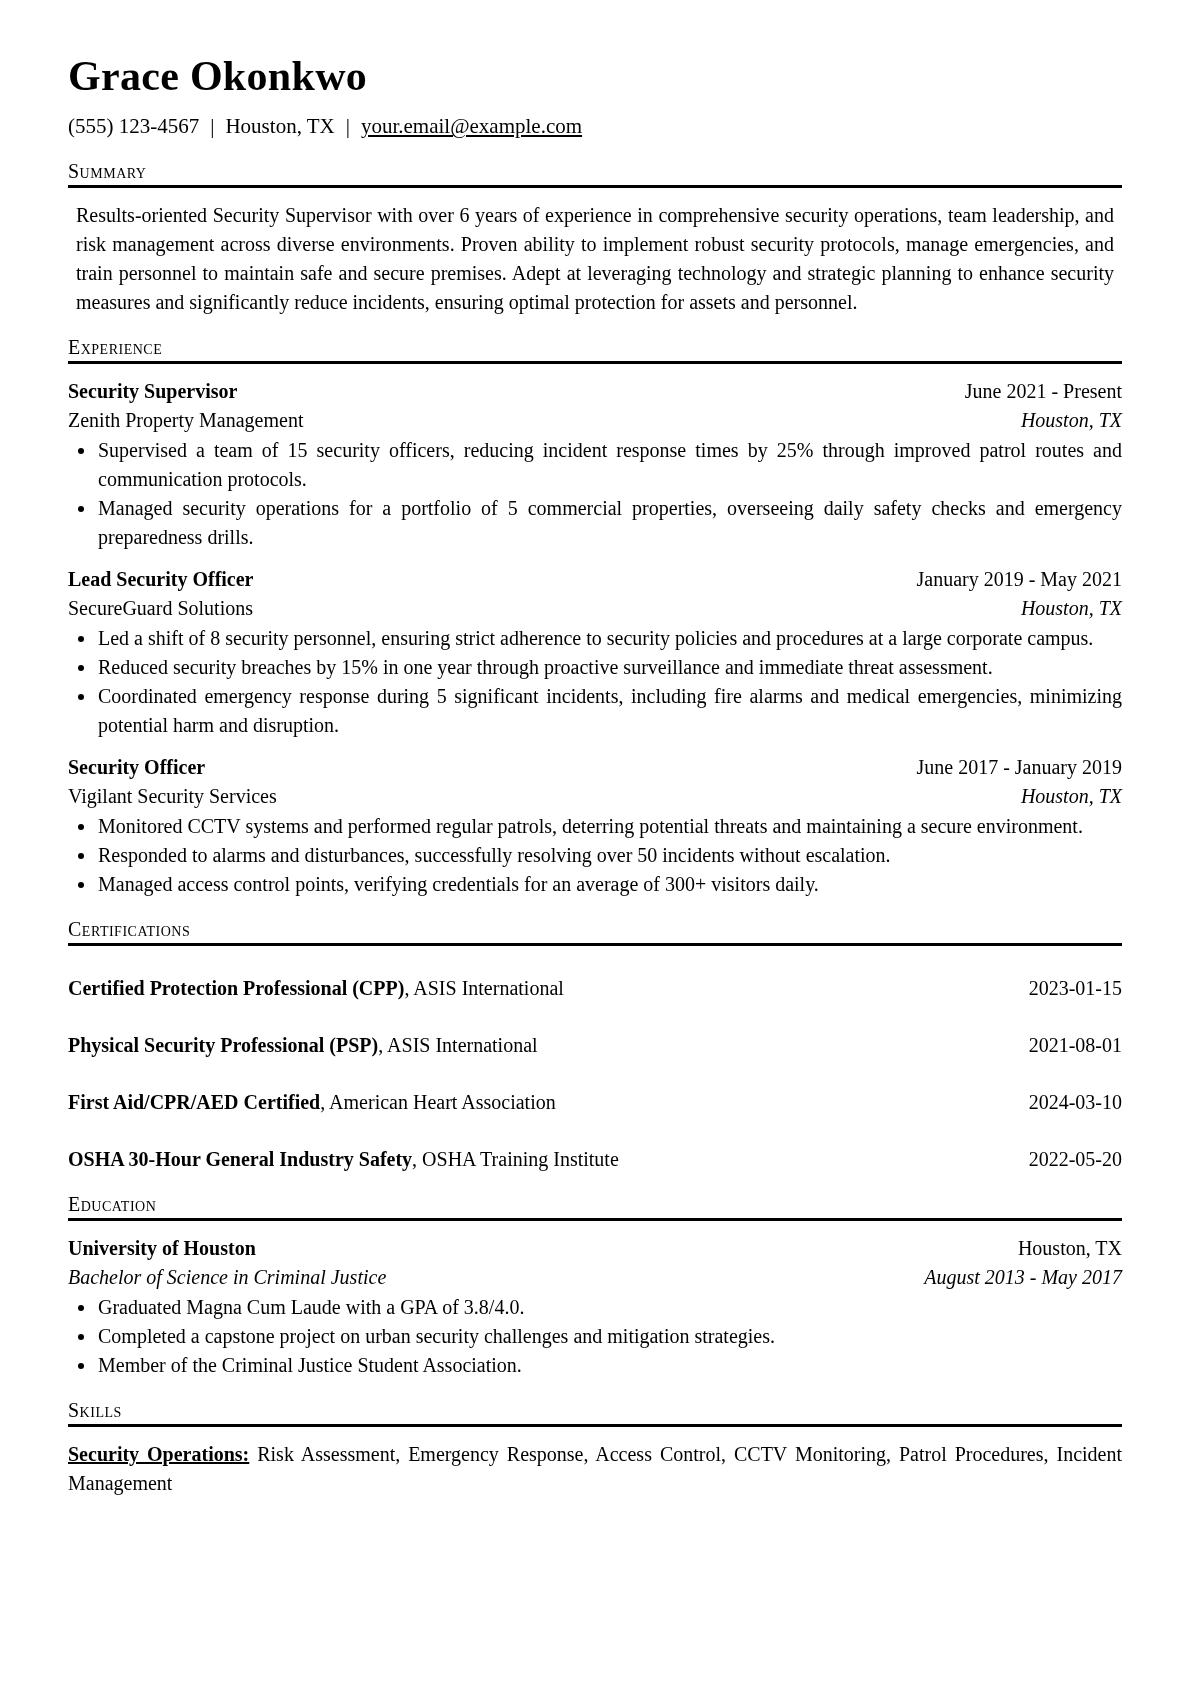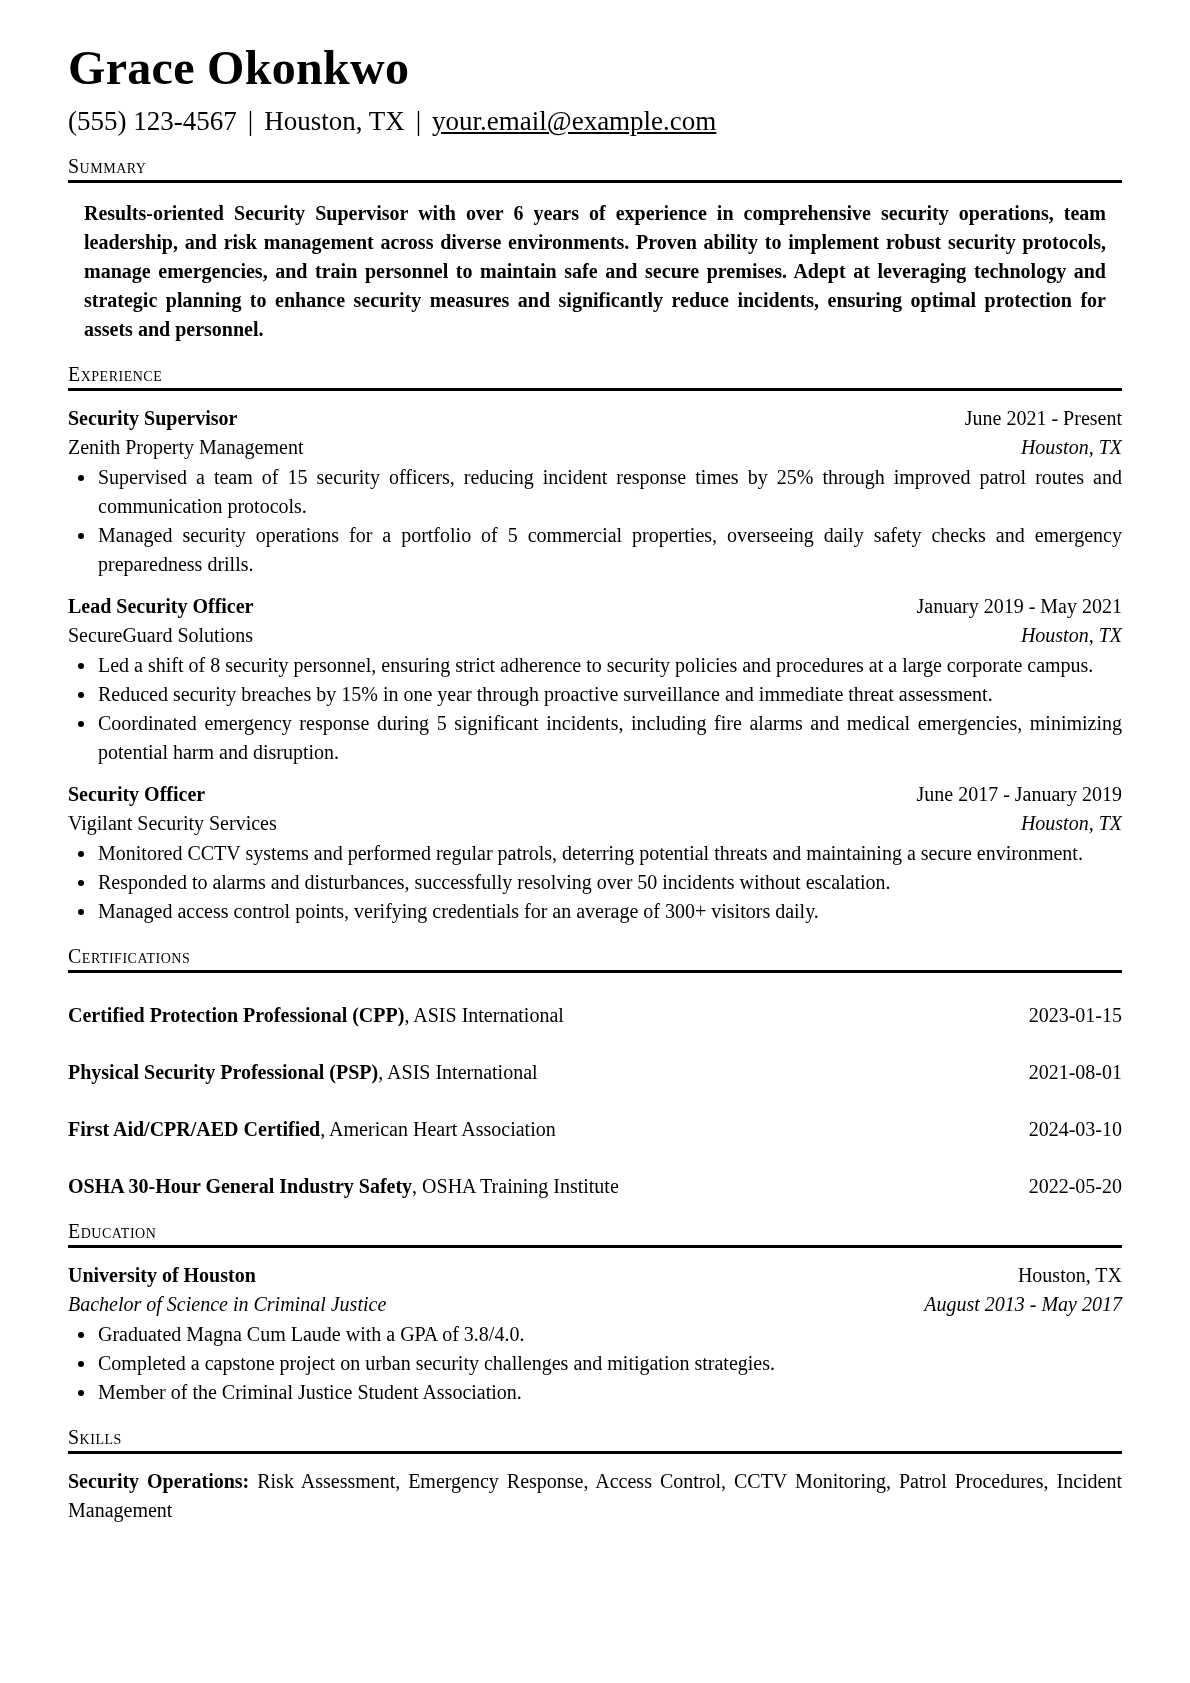--- a/index.html
+++ b/index.html
@@ -9,55 +9,55 @@
     min-height: 1683px;
     margin: 0 auto;
     background: #ffffff;
     padding: 40px 68px 60px;
     font-family: "Liberation Serif", "DejaVu Serif", serif;
     color: #000000;
     font-size: 20px;
     line-height: 29px;
   }
   .name {
-    font-size: 48px;
+    font-size: 42px;
     font-weight: bold;
     line-height: 1.15;
-    margin: 0 0 12px 0;
+    margin: 12px 0 12px 0;
     letter-spacing: 0.3px;
   }
-  .contact { font-size: 27px; margin-bottom: 4px; }
+  .contact { font-size: 21px; margin-bottom: 4px; }
   .contact .sep { margin: 0 11px; }
   .email-link { color: #000000; text-decoration: underline; }
 
   .sec-head {
     font-variant: small-caps;
     font-weight: normal;
     font-size: 20px;
     line-height: 1.1;
     letter-spacing: 0.5px;
     margin: 19px 0 3px 0;
   }
   .rule { height: 3px; background: #000000; margin: 0 0 13px 0; border: none; }
 
-  .body-text { margin: 16px; text-align: justify; font-weight: bold; }
+  .body-text { margin: 8px; text-align: justify; }
 
   .row { display: flex; justify-content: space-between; align-items: baseline; }
   .job { margin-top: 13px; }
   .job-title, .school-name { font-weight: bold; }
   .italic { font-style: italic; }
 
   ul.bullets { margin: 1px 0 0 0; padding-left: 29px; }
   ul.bullets li { text-align: justify; padding-left: 1px; }
 
   .cert-row { display: flex; justify-content: space-between; align-items: baseline; margin-top: 28px; }
   .cert-name { font-weight: bold; }
 
   .skills-line { margin: 0; text-align: justify; }
-  .skills-label { font-weight: bold; }
+  .skills-label { font-weight: bold; text-decoration: underline; }
 </style>
 </head>
 <body>
 
 <div class="page">
 
   <h1 class="name">Grace Okonkwo</h1>
   <div class="contact">
     <span>(555) 123-4567</span><span class="sep">|</span><span>Houston, TX</span><span class="sep">|</span><a class="email-link" href="#">your.email@example.com</a>
   </div>

